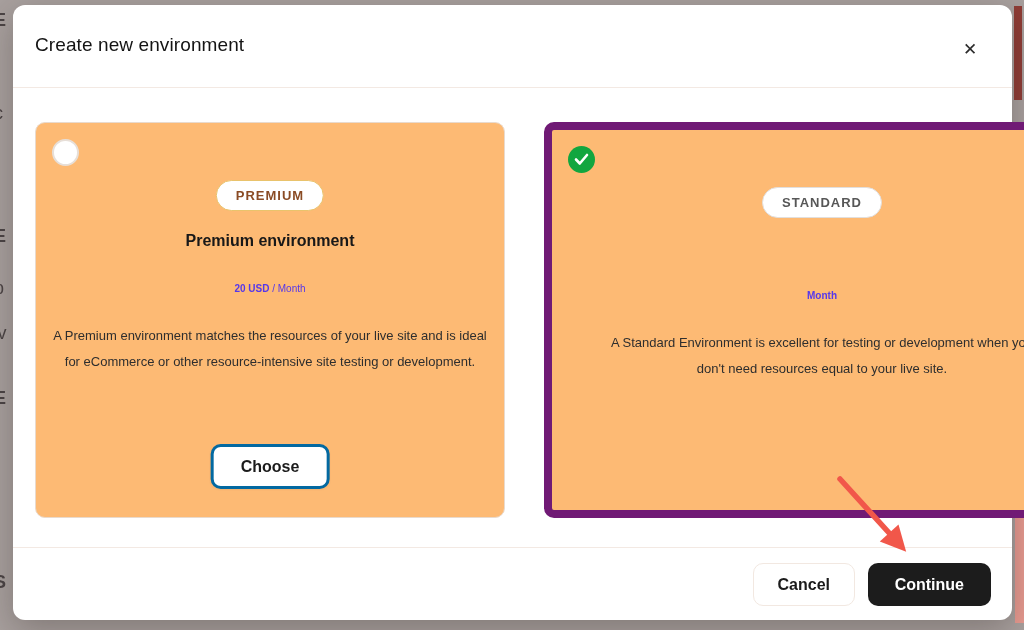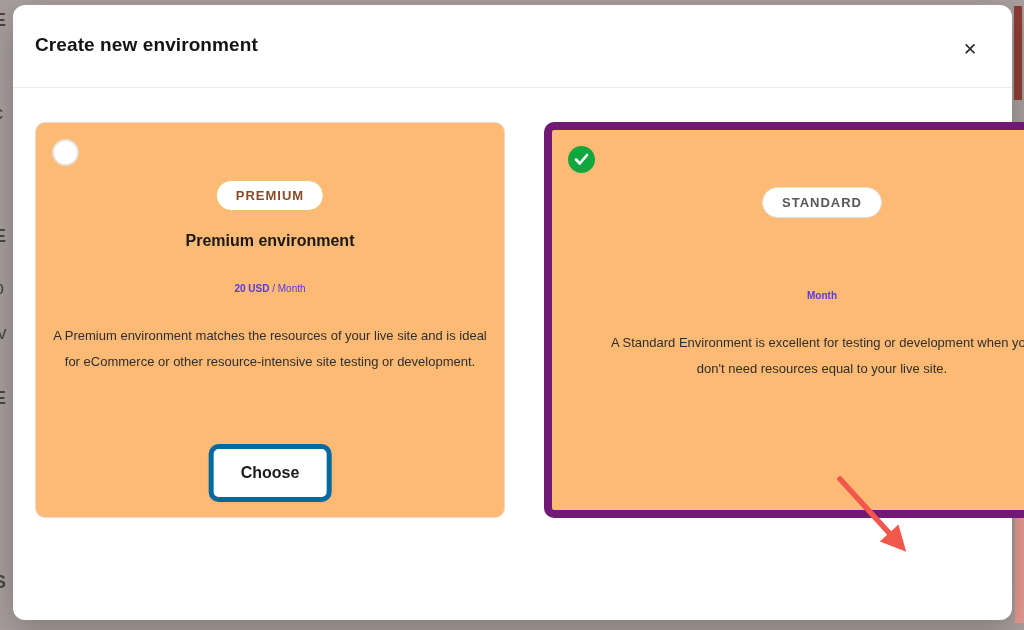--- a/index.html
+++ b/index.html
@@ -21,21 +21,21 @@
   #strip-salmon-bottom { right:0; top:468px; width:9px; height:155px; background:#e79a90; }
   
   .modal {
     position:absolute; left:13px; top:5px; width:999px; height:615px;
     background:#ffffff; border-radius:12px; z-index:2;
     box-shadow:0 10px 35px rgba(40,30,25,.30);
   }
   .modal-header { position:relative; height:83px; border-bottom:1px solid #f3e9e3; }
   .modal-title {
     position:absolute; left:22px; top:29px;
-    font-size:19px; font-weight:700; color:#141414; letter-spacing:.1px;
+    font-size:19px; font-weight:400; color:#141414; letter-spacing:.1px;
   }
   .close-btn {
     position:absolute; right:30px; top:33px; width:24px; height:24px;
     border:none; background:transparent; cursor:pointer;
     font-size:17px; line-height:24px; color:#2b2b2b; text-align:center;
   }
   
   .cards { position:absolute; left:0; top:84px; width:100%; height:462px; }
   .card {
     position:absolute; top:33px; height:396px; background:#fdba74; border-radius:10px;
@@ -65,21 +65,21 @@
     font-size:10px; color:#5537eb;
   }
   .plan-price .amount { font-weight:700; }
   .plan-price .suffix { font-weight:400; }
   .plan-desc {
     position:absolute; top:200px; left:50%; transform:translateX(-50%);
     width:442px; text-align:center; font-size:13px; line-height:26px; color:#2e2e2e;
   }
   .choose-btn {
     position:absolute; top:321px; left:50%; transform:translateX(-50%);
-    height:58px; padding:0 27px; background:#fff; border:5px solid #0369a1; border-radius:10px;
+    height:45px; padding:0 27px; background:#fff; border:3px solid #0369a1; border-radius:10px;
     font-family:inherit; font-size:16px; font-weight:700; color:#1b1b1b; cursor:pointer;
     box-shadow:0 1px 2px rgba(80,60,40,.05);
   }
   
   .modal-footer {
     position:absolute; left:0; bottom:0; width:100%; height:73px;
     border-top:1px solid #f3e9e3; border-radius:0 0 12px 12px;
   }
   .footer-btn {
     position:absolute; top:15px; height:43px; border-radius:10px; cursor:pointer;
@@ -138,20 +138,24 @@
       </span>
       <span class="badge gray">STANDARD</span>
       <div class="plan-price">
         <span class="amount">Month</span>
       </div>
       <div class="plan-desc">A Standard Environment is excellent for testing or development when you don't need resources equal to your live site.</div>
     </div>
 
   </div>
 
+  <div class="modal-footer">
+    <button class="footer-btn cancel-btn">Cancel</button>
+    <button class="footer-btn continue-btn">Continue</button>
+  </div>
 
 </div>
 
 <svg class="arrow-annotation" width="110" height="115" viewBox="0 0 110 115">
   <defs>
     <marker id="arrowhead" markerWidth="5.2" markerHeight="5.2" refX="3.6" refY="2.6" orient="auto">
       <polygon points="0.4,0.3 5,2.6 0.4,4.9" fill="#f1574a"></polygon>
     </marker>
   </defs>
   <line x1="22" y1="21" x2="83" y2="88" stroke="#f1574a" stroke-width="5.5" stroke-linecap="round" marker-end="url(#arrowhead)"></line>

